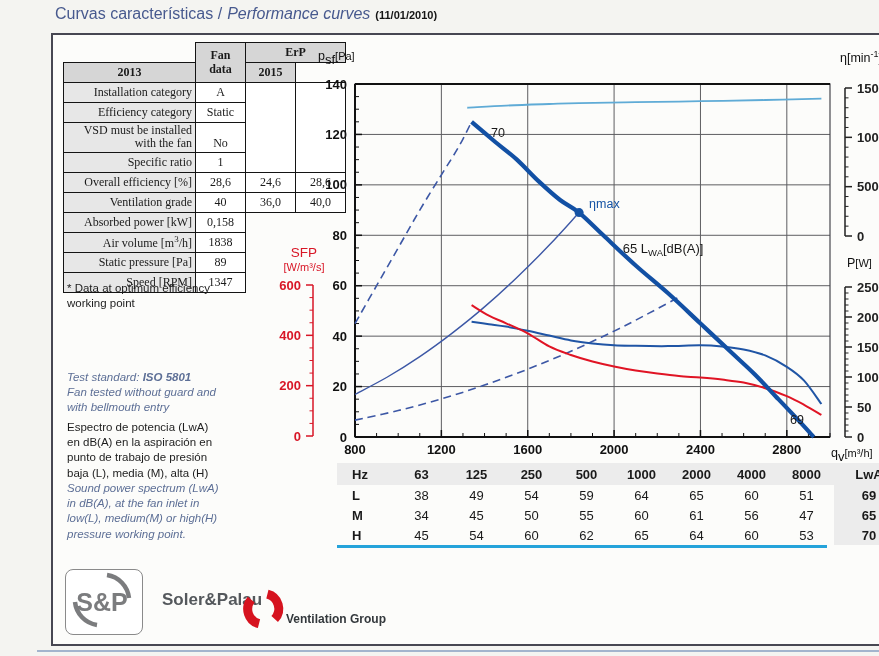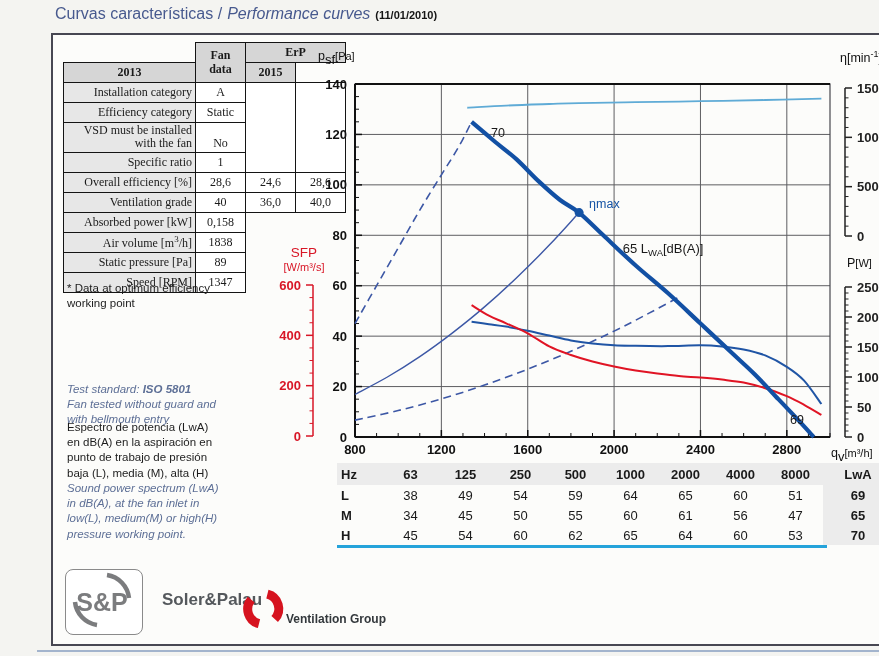--- a/index.html
+++ b/index.html
@@ -48,21 +48,21 @@
   .ax-title .unit-sm{font-size:11px;}
   .ax-title.red{color:#d81626;text-align:center;line-height:1.15;}
   .ax-title.red .l1{font-size:13.5px;display:block;}
   .ax-title.red .l2{font-size:11px;display:block;}
 
   
   .spec-table{position:absolute;left:300px;top:463px;border-collapse:collapse;
               font-size:13px;table-layout:fixed;}
   .spec-table th,.spec-table td{padding:0;text-align:center;height:20px;font-weight:normal;}
   .spec-table tr.sh th{font-weight:bold;background:#ececec;height:22px;}
-  .spec-table .band{text-align:left;padding-left:4px;font-weight:bold;width:42px;}
+  .spec-table .band{text-align:left;padding-left:15px;font-weight:bold;width:42px;}
   .spec-table .freq{width:55px;}
   .spec-table .lwa{width:70px;font-weight:bold;background:#ececec;}
   .blue-rule{position:absolute;left:300px;top:545px;width:490px;height:3px;background:#25a3da;}
 
   
   .logo-box{position:absolute;left:28px;top:569px;width:76px;height:64px;background:#ffffff;
             border:1.5px solid #8a8a8a;border-radius:8px;}
   .brand-name{position:absolute;left:125px;top:590px;font-size:17px;font-weight:bold;color:#54585c;}
   .swoosh{position:absolute;left:203px;top:584px;}
   .brand-group{position:absolute;left:249px;top:612px;font-size:12px;font-weight:bold;color:#33383c;}
@@ -143,21 +143,21 @@
     </tr>
     <tr>
       <td class="lbl">Speed [RPM]</td>
       <td class="val">1347</td>
     </tr>
   </tbody>
     </table>
 
   <div class="note" style="top:281px">* Data at optimum efficiency
 working point</div>
-  <div class="note blue" style="top:382px"><span>Test standard: </span><b>ISO 5801</b><span>
+  <div class="note blue" style="top:370px"><span>Test standard: </span><b>ISO 5801</b><span>
 Fan tested without guard and
 with bellmouth entry</span></div>
   <div class="note" style="top:420px">Espectro de potencia (LwA)
 en dB(A) en la aspiración en
 punto de trabajo de presión
 baja (L), media (M), alta (H)</div>
   <div class="note blue" style="top:481px">Sound power spectrum (LwA)
 in dB(A), at the fan inlet in
 low(L), medium(M) or high(H)
 pressure working point.</div>

